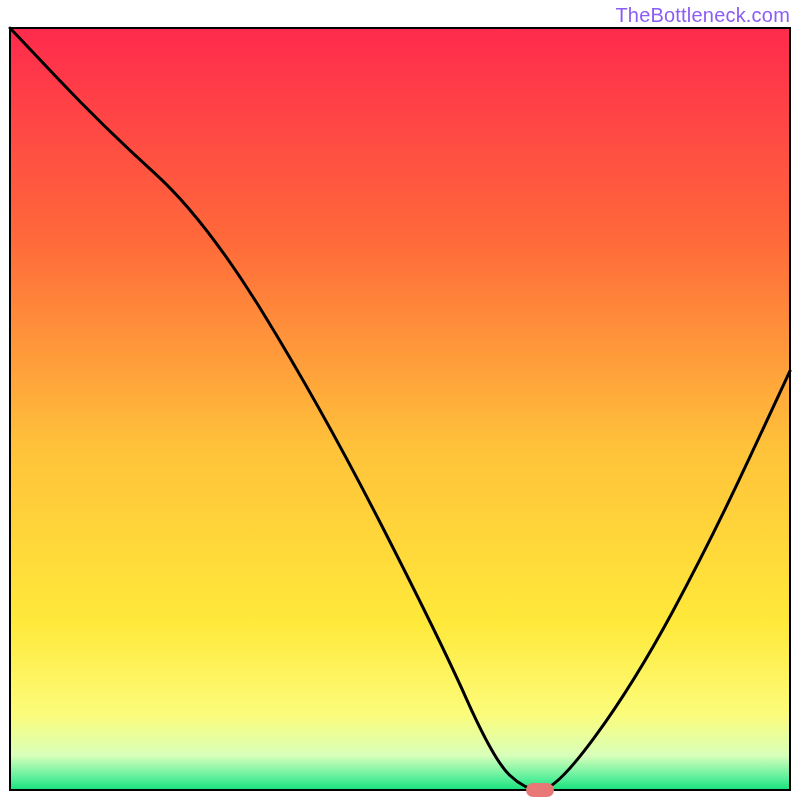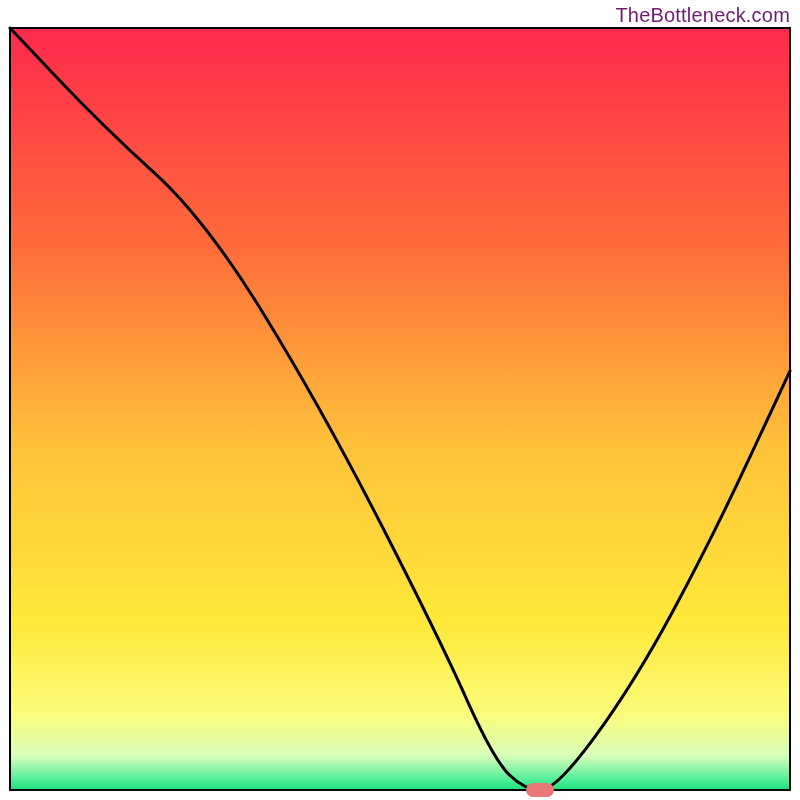--- a/index.html
+++ b/index.html
@@ -13,21 +13,21 @@
   }
   .canvas {
     position: relative;
     width: 800px;
     height: 800px;
   }
   .watermark {
     position: absolute;
     top: 4px;
     right: 10px;
-    color: #701a75;
+    color: #8b5cf6;
     font-size: 20px;
     letter-spacing: 0.2px;
     z-index: 20;
   }
   svg.chart {
     position: absolute;
     left: 0; top: 0;
     width: 800px; height: 800px;
     display: block;
   }

